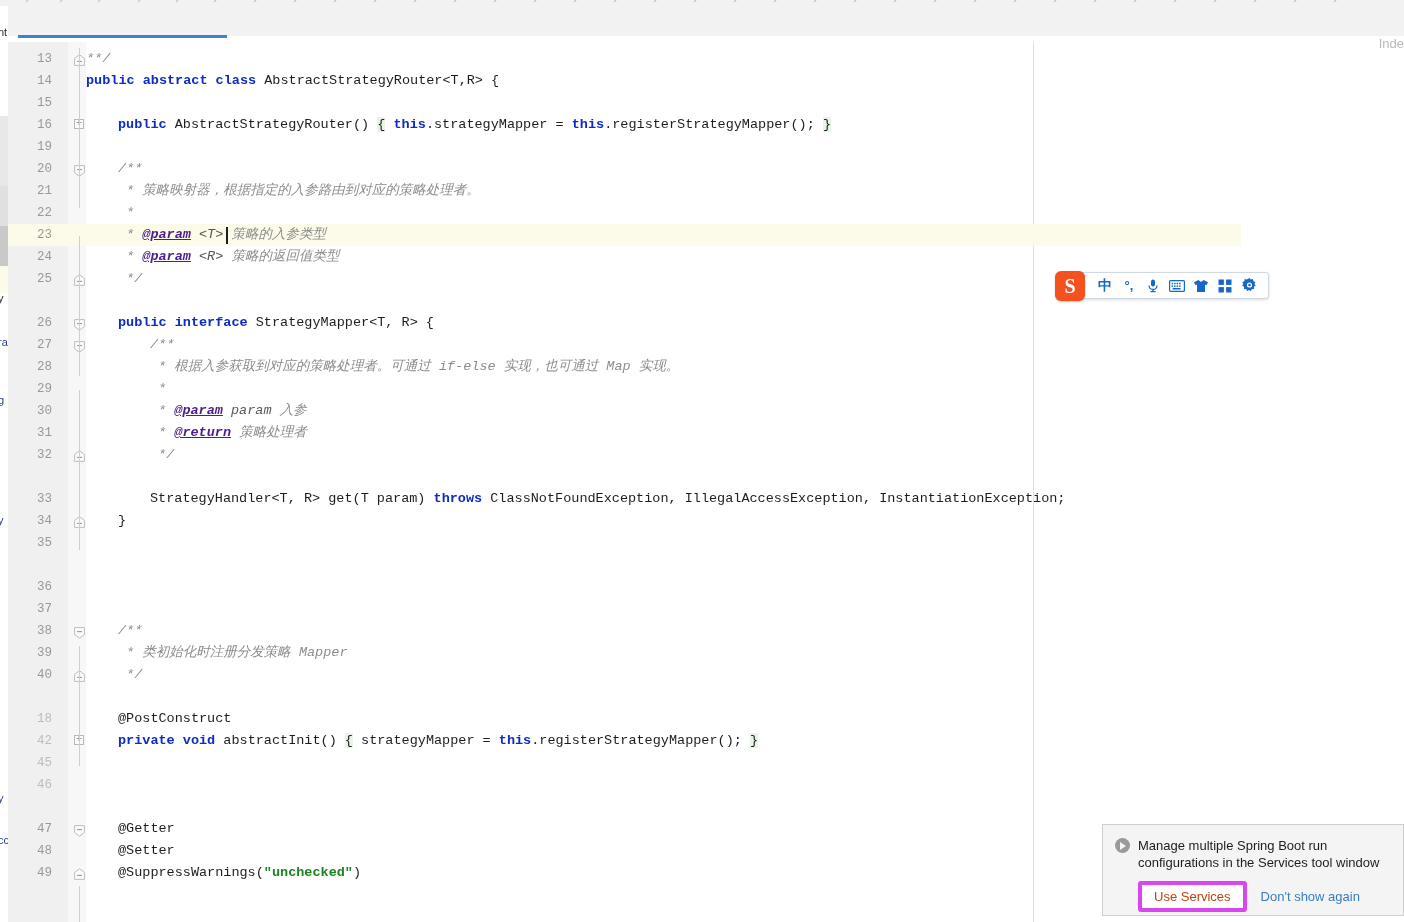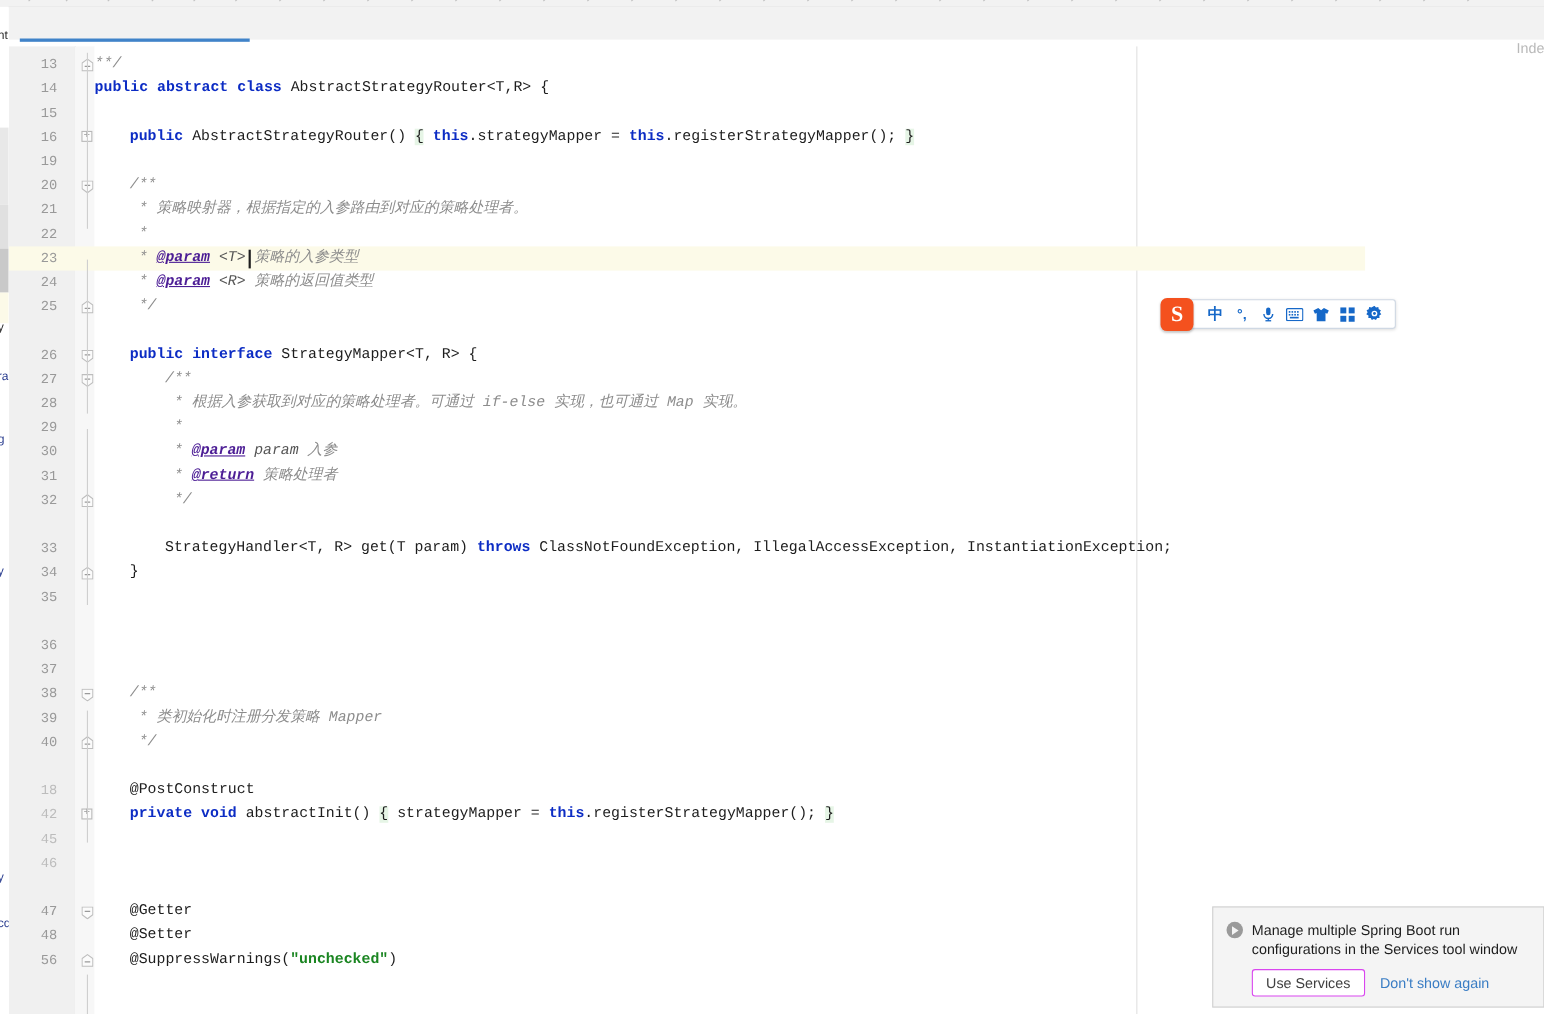--- a/index.html
+++ b/index.html
@@ -177,22 +177,22 @@
     border-top:4px solid transparent;border-bottom:4px solid transparent;
   }
   .notif-text{
     font-size:13px;color:#1d1d1d;line-height:17px;
     font-family:"Liberation Sans", sans-serif;
   }
   .notif-actions{
     display:flex;align-items:center;gap:14px;margin:10px 0 0 23px;
   }
   .notif-btn{
-    background:#ffffff;border:1px solid #d946ef;border-radius:3px;
-    padding:4px 12px;font-size:13px;color:#404040;cursor:pointer;
+    background:#ffffff;border:4px solid #d946ef;border-radius:3px;
+    padding:4px 12px;font-size:13px;color:#c2410c;cursor:pointer;
     font-family:"Liberation Sans", sans-serif;
   }
   .notif-link{
     font-size:13px;color:#3a7dc4;cursor:pointer;
     font-family:"Liberation Sans", sans-serif;
   }
 </style>
 </head>
 <body>
 
@@ -468,21 +468,21 @@
         </div>
         <div class="row" style="top: 776px;">
           <div class="lineno">47</div>
           <div class="code" style="left: 110px;"><span class="ann">@Getter</span></div>
         </div>
         <div class="row" style="top: 798px;">
           <div class="lineno">48</div>
           <div class="code" style="left: 110px;"><span class="ann">@Setter</span></div>
         </div>
         <div class="row" style="top: 820px;">
-          <div class="lineno">56</div>
+          <div class="lineno">49</div>
           <div class="code" style="left: 110px;"><span class="ann">@SuppressWarnings(</span><span class="str">"unchecked"</span><span class="ann">)</span></div>
         </div>
       </div>
     <div id="folds">
         <div class="fold" style="top: 10px; left: 66px;"><svg width="11" height="12" viewBox="0 0 11 12">
             <path d="M.6 11.4V4.4L5.5.8l4.9 3.6v7z" fill="#fbfbfb" stroke="#bdbdbd" stroke-width="1"></path>
             <path d="M3 7.4h5" stroke="#9a9a9a" stroke-width="1.1"></path>
           </svg></div>
         <div class="fold" style="top: 77px; left: 66px;">
           <span class="box"></span>

